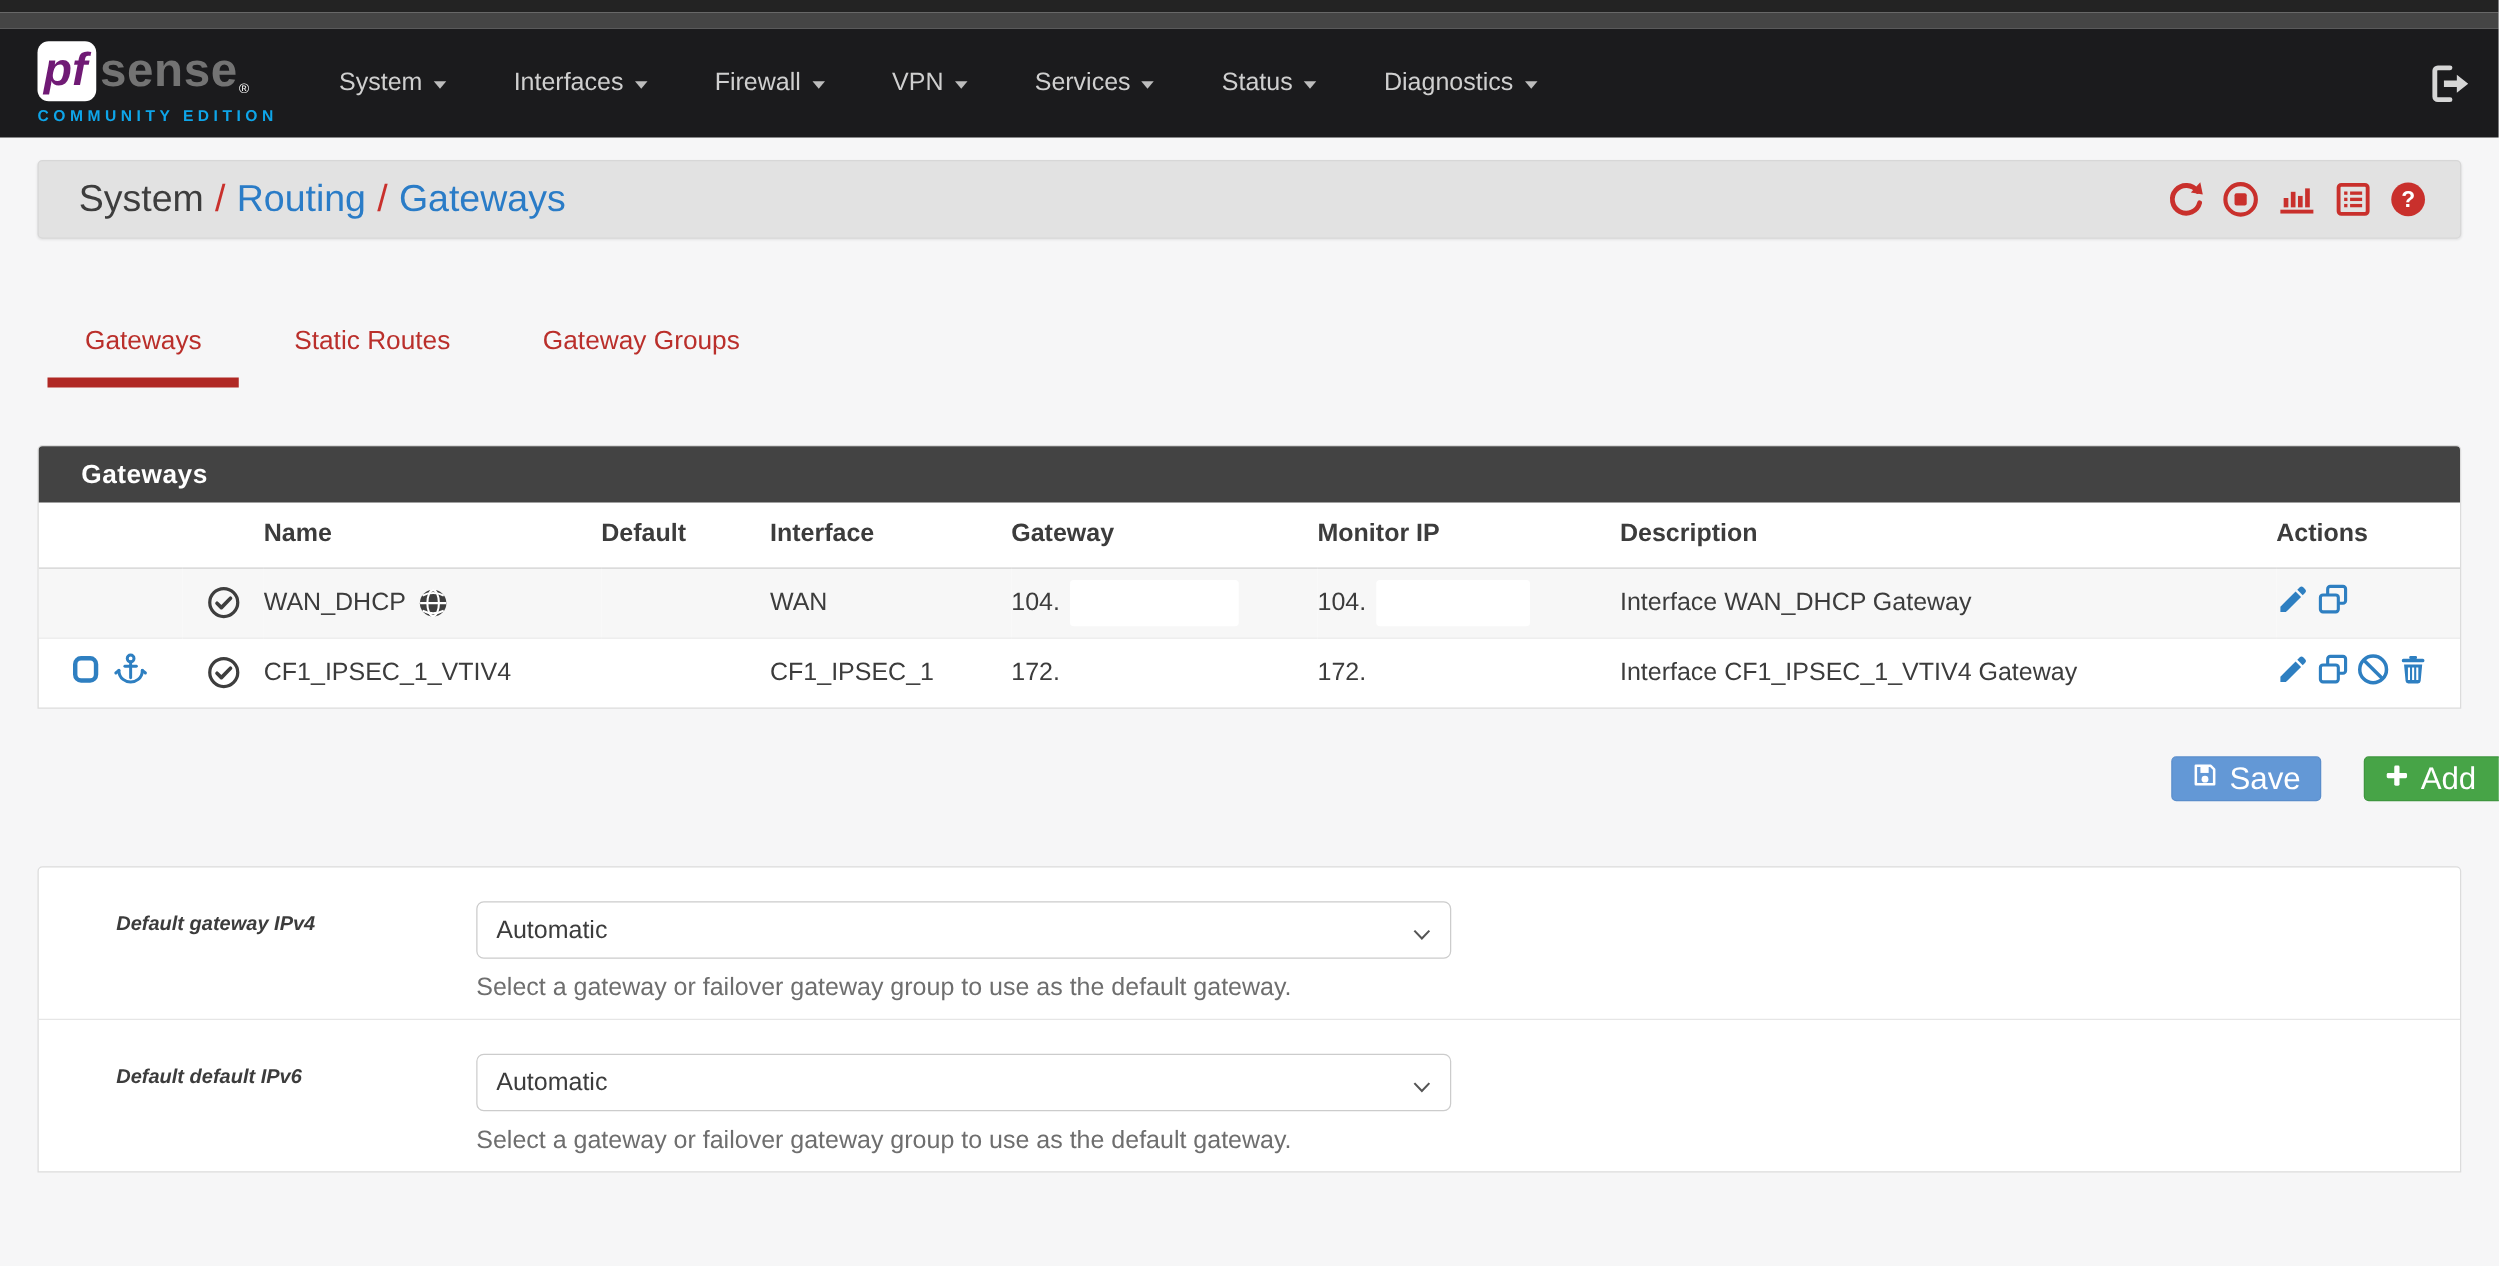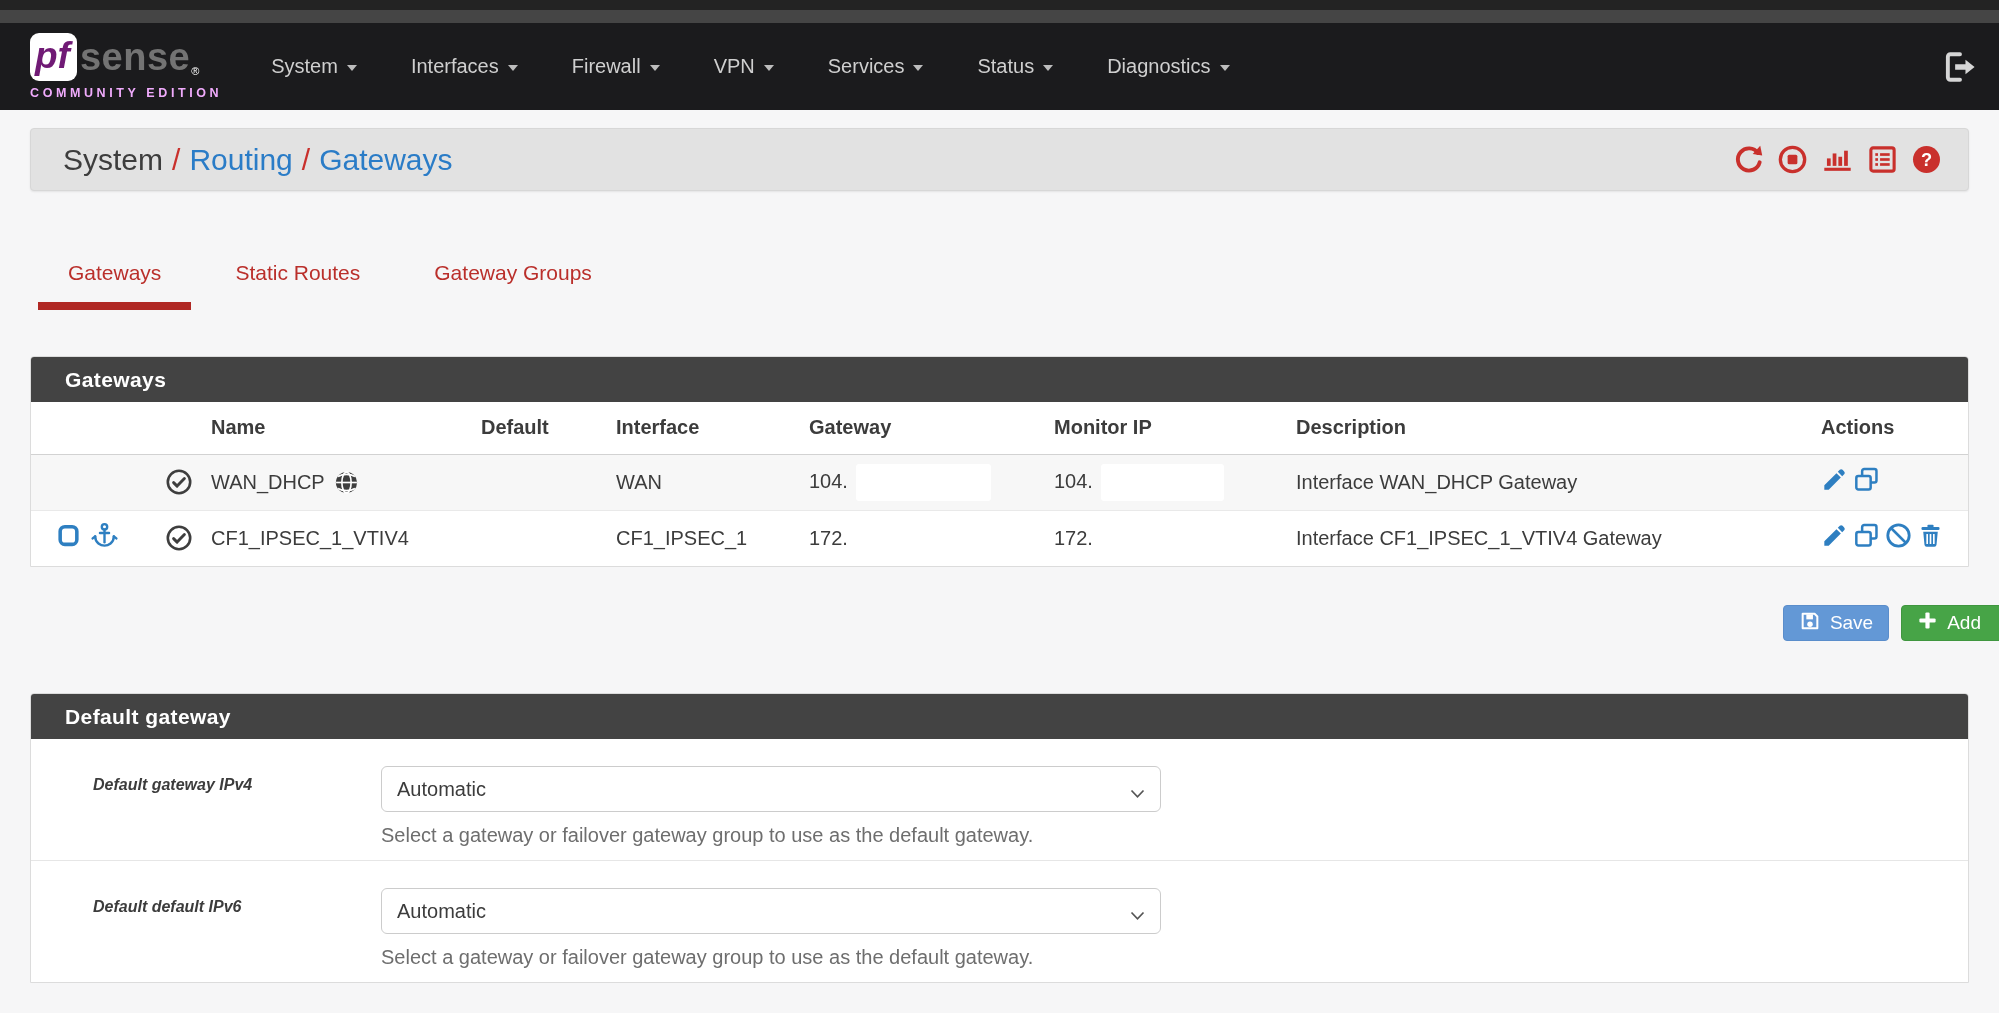--- a/index.html
+++ b/index.html
@@ -9,21 +9,21 @@
   
   .strip1 { height:10px; background:#232323; }
   .strip2 { height:13px; background:#454545; }
   .navbar { height:87px; background:#1b1b1d; display:flex; align-items:center; padding:0 30px; }
   .logo { margin-right:22px; cursor:pointer; }
   .logo-row { display:flex; align-items:center; }
   .logo-pf { background:#fff; color:#701a75; font-style:italic; font-weight:bold;
              font-size:37px; line-height:44px; padding:1px 7px 3px 5px; border-radius:9px; }
   .logo-sense { color:#737373; font-weight:bold; font-size:38px; letter-spacing:.5px; margin-left:3px; }
   .logo-reg { color:#fff; font-size:11px; align-self:flex-end; margin:0 0 4px 1px; }
-  .logo-edition { color:#f0abfc; font-size:12.5px; font-weight:bold; letter-spacing:3.6px; margin-top:5px; }
+  .logo-edition { color:#0ea5e9; font-size:12.5px; font-weight:bold; letter-spacing:3.6px; margin-top:5px; }
   .nav-items { display:flex; align-items:center; }
   .nav-item { color:#cfcfcf; font-size:20px; padding:0 27px; display:flex; align-items:center;
               gap:9px; cursor:pointer; height:87px; }
   .caret { width:0; height:0; border-left:5.5px solid transparent; border-right:5.5px solid transparent;
            border-top:6.5px solid #bdbdbd; margin-top:3px; }
   .signout { margin-left:auto; margin-right:-8px; cursor:pointer; display:flex; }
 
   
   .bc-bar { margin:18px 30px 0; height:63px; background:#e2e2e2; border:1px solid #d7d7d7;
             border-radius:4px; display:flex; align-items:center; padding:0 26px 0 32px;
@@ -59,22 +59,22 @@
   .name-wrap { display:flex; align-items:center; gap:8px; }
   .redact { display:inline-block; height:37px; background:#fff; border-radius:3px;
             vertical-align:middle; margin-left:8px; }
   .redact.gw { width:135px; } .redact.mon { width:123px; }
   .actions { display:flex; align-items:center; gap:5px; }
   .actions svg { cursor:pointer; }
 
   
   .btn-row { display:flex; justify-content:flex-end; align-items:center; margin:38px 30px 0; gap:12px; }
   .btn { height:36px; border-radius:4px; border:1px solid transparent; display:flex; align-items:center;
-         gap:9px; font-size:19px; color:#fff; padding:0 15px; cursor:pointer;
-         font-family:"Liberation Sans",sans-serif; }
+         gap:9px; font-size:25px; color:#fff; padding:0 15px; cursor:pointer;
+         font-family:"Liberation Sans",sans-serif;margin-left:22px; }
   .btn-save { background:#6398d6; border-color:#5a8dcb; }
   .btn-add  { background:#47a447; border-color:#3f963f; margin-right:-41px; padding-right:28px; }
 
   
   .form-group { display:flex; padding:27px 0 13px 62px; }
   .form-group.bordered { border-bottom:1px solid #e6e6e6; }
   .fg-label { width:288px; font-weight:bold; font-size:16px; padding-top:10px;font-style:italic; }
   .fg-control { width:780px; }
   .sel-wrap { position:relative; width:780px; }
   .sel-wrap select { width:780px; height:46px; font-size:20px; color:#3c3c3c; padding:0 40px 0 15px;
@@ -343,21 +343,20 @@
       <svg width="21" height="21" viewBox="0 0 22 22">
         <rect x="8.8" y="2.5" width="4.4" height="17" rx="1.2" fill="#fff"></rect>
         <rect x="2.5" y="8.8" width="17" height="4.4" rx="1.2" fill="#fff"></rect>
       </svg>
     </span>
     <span>Add</span>
   </button>
 </div>
 
 <div class="panel" style="margin-top:52px">
-  <div class="panel-header">Default gateway</div>
 
   <div class="form-group bordered">
     <div class="fg-label">Default gateway IPv4</div>
     <div class="fg-control">
       <div class="sel-wrap">
         <select>
           <option>Automatic</option>
         </select>
         <span class="sel-chevron">
           <svg width="15" height="10" viewBox="0 0 15 10">

